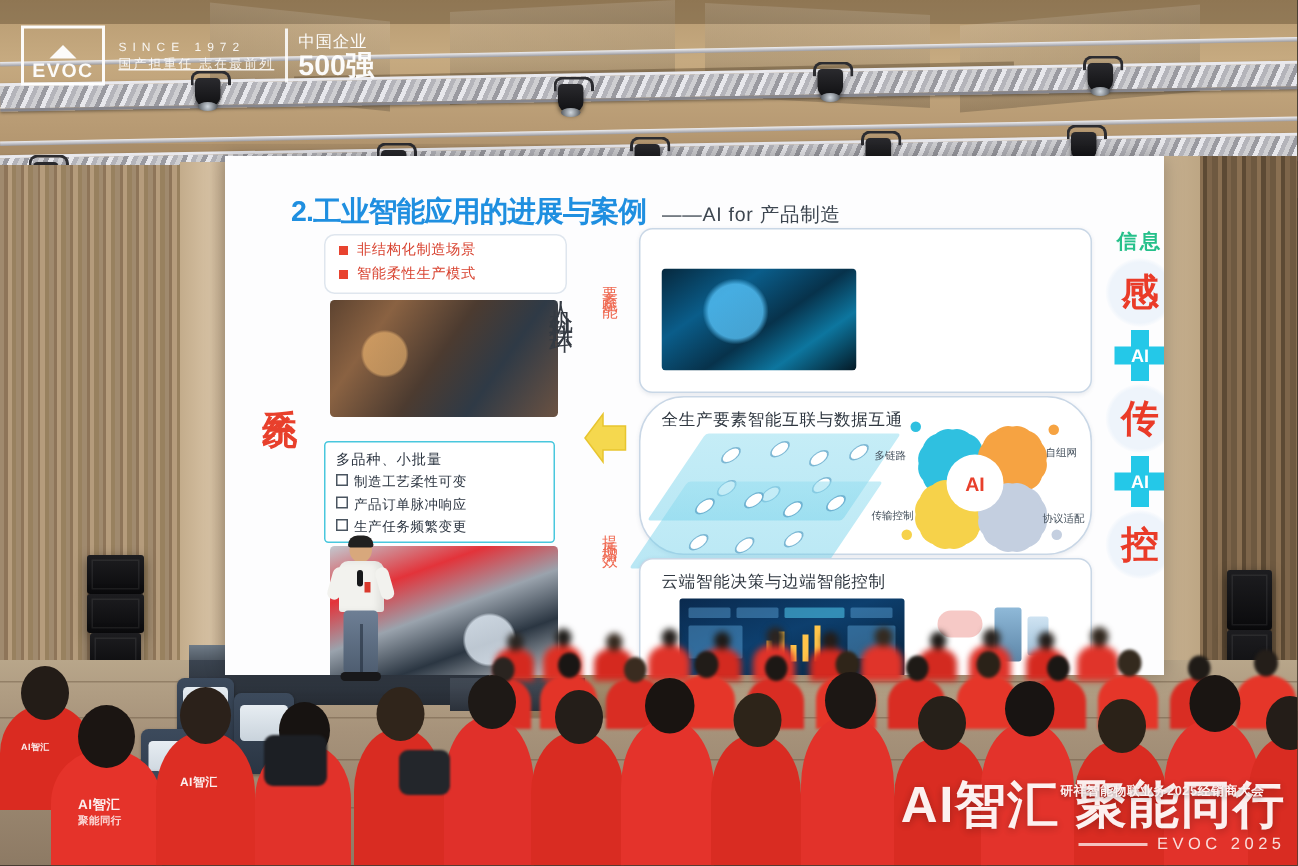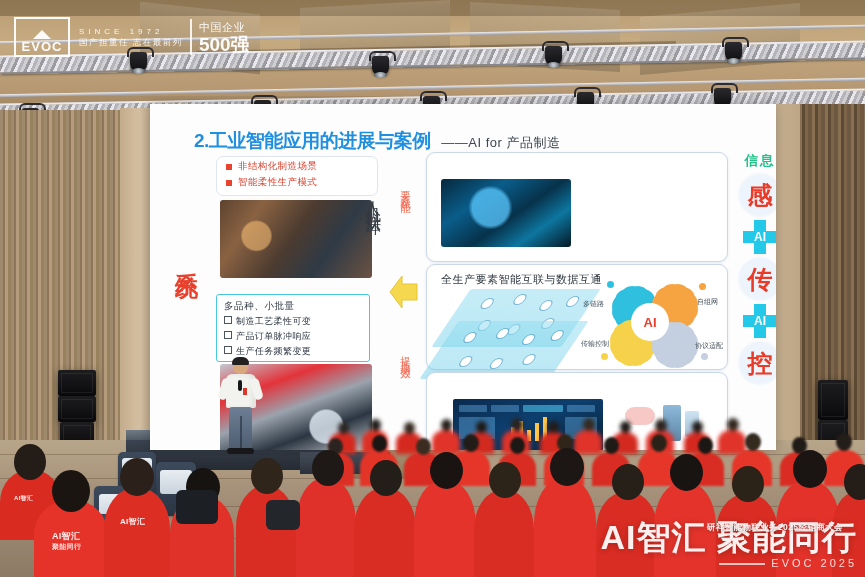--- a/index.html
+++ b/index.html
@@ -146,21 +146,21 @@
   
   .logo-tl{position:absolute;left:14px;top:17px;display:flex;align-items:center;opacity:.96;}
   .logo-box{width:56px;height:40px;border:2px solid #fff;display:flex;flex-direction:column;
     align-items:center;justify-content:flex-end;padding-bottom:2px;box-sizing:border-box;}
   .logo-box .sun{width:0;height:0;border-left:9px solid transparent;border-right:9px solid transparent;
     border-bottom:9px solid #fff;margin-bottom:1px;}
   .logo-box .evoc{font-size:13px;font-weight:bold;color:#fff;letter-spacing:1px;line-height:1;}
   .logo-txt{margin-left:9px;color:#fff;}
   .logo-txt .l1{font-size:20px;font-weight:bold;letter-spacing:1px;line-height:1.05;}
   .logo-txt .l2{font-size:8px;letter-spacing:4px;opacity:.93;margin-top:2px;}
-  .logo-txt .l3{font-size:8.5px;letter-spacing:1.5px;opacity:.9;margin-top:1px;}
+  .logo-txt .l3{font-size:8.5px;letter-spacing:1.5px;opacity:.9;margin-top:1px;text-decoration:underline;}
   .logo-div{width:2px;height:36px;background:#fff;margin:0 7px;opacity:.9;}
   .logo-500{color:#fff;}
   .logo-500 .a{font-size:11px;letter-spacing:.5px;}
   .logo-500 .b{font-size:19px;font-weight:bold;letter-spacing:0;line-height:1;}
 
   .wm{position:absolute;right:8px;bottom:8px;text-align:right;color:#fff;opacity:.93;}
   .wm .main{font-size:34px;font-weight:bold;letter-spacing:1px;line-height:1;
     text-shadow:0 1px 6px rgba(0,0,0,.28);}
   .wm .sub{font-size:11px;letter-spacing:3px;margin-top:3px;opacity:.9;}
   .wm .tiny{position:absolute;right:14px;top:2px;font-size:8.5px;font-weight:bold;
@@ -276,21 +276,21 @@
 
       <svg class="arrow-left" viewBox="0 0 30 44">
         <polygon points="2,22 14,6 14,14 29,14 29,30 14,30 14,38" fill="#f5d84e" stroke="#e8c52f" stroke-width="1"></polygon>
       </svg>
 
       <div class="panel" style="left:276px;top:48px;width:300px;height:108px;">
         <div class="photo photo3" style="left:14px;top:26px;width:130px;height:68px;"></div>
 
       </div>
 
-      <div class="panel" style="left:276px;top:160px;width:300px;height:104px;">
+      <div class="panel" style="left:276px;top:160px;width:300px;height:104px;border-radius:30px;">
         <div class="panel-h" style="margin:7px 0 0 14px;">全生产要素智能互联与数据互通</div>
         <div style="position:absolute;left:18px;top:24px;width:140px;height:72px;">
           <div class="plane" style="left:6px;top:0;">
             <div class="pn" style="left:22px;top:10px;"></div>
               <div class="pn" style="left:52px;top:6px;"></div>
             <div class="pn" style="left:82px;top:12px;"></div>
               <div class="pn" style="left:106px;top:8px;"></div>
             <div class="pn" style="left:34px;top:32px;"></div>
               <div class="pn" style="left:66px;top:36px;"></div>
             <div class="pn" style="left:96px;top:30px;"></div>
@@ -316,20 +316,21 @@
           <div class="gear-lbl" style="left:-4px;top:58px;">传输控制</div>
           <div class="gear-lbl" style="left:110px;top:60px;">协议适配</div>
           <div class="dot" style="left:22px;top:0;width:7px;height:7px;background:#2fc0e0;"></div>
           <div class="dot" style="left:114px;top:2px;width:7px;height:7px;background:#f6a342;"></div>
           <div class="dot" style="left:16px;top:72px;width:7px;height:7px;background:#f6d24a;"></div>
           <div class="dot" style="left:116px;top:72px;width:7px;height:7px;background:#c4cfe0;"></div>
         </div>
       </div>
 
       <div class="panel" style="left:276px;top:268px;width:300px;height:78px;">
+        <div class="panel-h" style="margin:7px 0 0 14px;">云端智能决策与边端智能控制</div>
         <div class="dash" style="left:26px;top:26px;width:150px;height:52px;">
           <div class="strip" style="left:6px;top:6px;width:28px;"></div>
           <div class="strip" style="left:38px;top:6px;width:28px;"></div>
           <div class="strip" style="left:70px;top:6px;width:40px;background:rgba(90,220,255,.5);"></div>
           <div class="strip" style="left:114px;top:6px;width:28px;"></div>
           <div class="strip" style="left:6px;top:18px;width:36px;height:22px;"></div>
           <div class="strip" style="left:112px;top:18px;width:32px;height:22px;"></div>
           <div class="bar" style="left:58px;height:14px;"></div>
           <div class="bar" style="left:66px;height:20px;"></div>
           <div class="bar" style="left:74px;height:11px;"></div>

